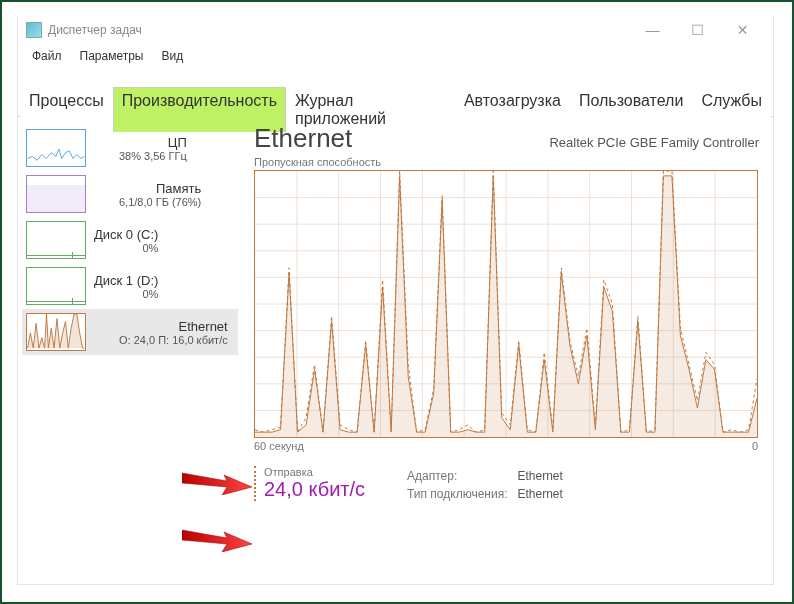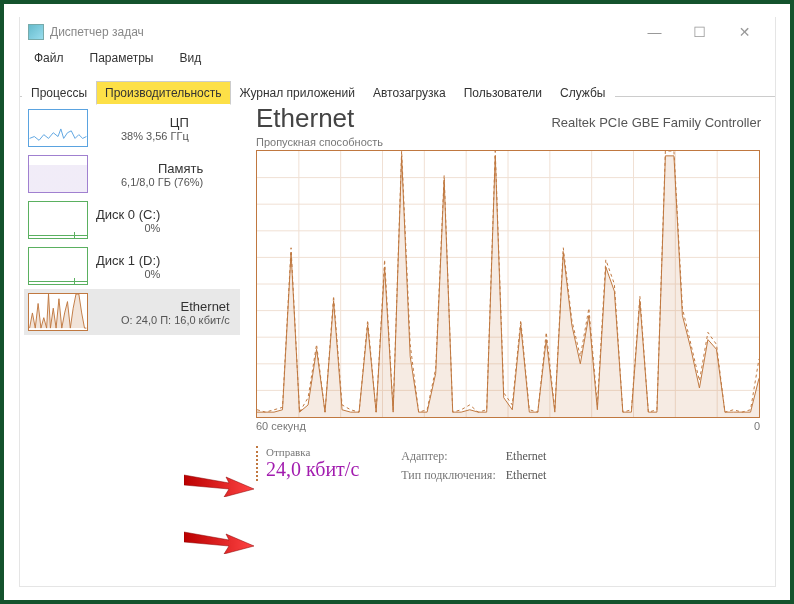--- a/index.html
+++ b/index.html
@@ -1,28 +1,28 @@
 <!DOCTYPE html>
 <html><head>
 <meta charset="utf-8">
 <style>
 * { box-sizing: border-box; margin: 0; padding: 0; }
 body { font-family: "Segoe UI", Tahoma, sans-serif; font-size: 12px; background: #fff; color: #333; }
-.frame { width: 794px; height: 604px; border: 4px solid #14532d; position: relative; background: #fff; }
+.frame { width: 794px; height: 604px; border: 2px solid #14532d; position: relative; background: #fff; }
 .window { width: 757px; height: 570px; margin: 13px 0 0 15px; background: #fff; border: 1px solid #e5e5e5; border-top: none; }
 .titlebar { height: 30px; display: flex; align-items: center; padding: 0 8px; }
 .titlebar .icon { width: 16px; height: 16px; margin-right: 6px; background: linear-gradient(135deg,#6bc,#9de); border:1px solid #7aa; }
 .titlebar .title { color: #888; font-size: 12px; flex: 1; }
 .winbtns { display: flex; gap: 0; }
 .winbtn { width: 45px; height: 28px; display:flex; align-items:center; justify-content:center; color:#999; font-size:14px; }
-.menubar { height: 22px; display: flex; align-items: center; padding: 0 6px; gap: 10px; }
+.menubar { height: 22px; display: flex; align-items: center; padding: 0 6px; gap: 2px; }
 .menubar span { padding: 2px 8px; color: #333; }
 .tabs { display: flex; border-bottom: none; padding: 4px 2px 0 2px; }
-.tab { padding: 4px 8px; border: 1px solid transparent; color: #333; font-size: 12px; position: relative; top: 8px; background:#fff; }
-.tab.active { border: 1px solid #ccc; border-bottom: 1px solid #fff; background: #fde047; }
+.tab { padding: 4px 8px; border: 1px solid transparent; color: #333; font-size: 16px; position: relative; top: 16px; background:#fff; }
+.tab.active { border: 1px solid #ccc; border-bottom: 1px solid #fff; background: #bef264; }
 .tabrow-border { border-bottom: 1px solid #ccc; height:0; margin-top:-1px; }
 .content { display: flex; height: calc(100% - 82px); }
 .sidebar { width: 220px; padding: 8px 0 0 4px; }
 .side-item { display: flex; align-items: center; padding: 4px 4px; gap: 8px; cursor: default; }
 .side-item.selected { background: #e8e8e8; }
 .thumb { width: 60px; height: 38px; border: 1px solid; position: relative; background:#fff; }
 .thumb.cpu { border-color: #5aa3e0; }
 .thumb.mem { border-color: #a080d0; background: linear-gradient(to top, rgba(160,128,208,0.15) 0%, rgba(160,128,208,0.15) 75%, #fff 75%); }
 .thumb.disk { border-color: #5ab060; }
 .thumb.disk .baseline { position:absolute; bottom:2px; left:0; right:0; height:1px; background:#5ab060; }
@@ -33,21 +33,21 @@
 .side-title { font-size: 13px; color:#333; }
 .side-sub { font-size: 11px; color:#555;margin-left:25px; }
 .main { flex:1; padding: 6px 14px 0 16px; position: relative; }
 .hdr { display:flex; align-items:baseline; justify-content:space-between; margin-bottom: 2px; }
 .hdr h1 { font-size: 26px; font-weight: normal; color:#444; }
 .hdr .adapter { font-size: 13px; color:#555; }
 .chart-label { font-size: 11px; color:#777; margin-bottom: 2px; }
 .chart { width: 504px; height: 268px; border: 1px solid #c07840; position: relative; background:#fff; }
 .chart svg { width:100%; height:100%; display:block; }
 .xaxis { display:flex; justify-content:space-between; font-size:11px; color:#777; width:504px; margin-top:2px;gap:43px; }
-.stats { display:flex; gap: 40px; margin-top: 14px; font-family: Liberation Serif, serif; }
+.stats { display:flex; gap: 40px; margin-top: 14px; }
 .stat-left { display:flex; flex-direction:column; gap: 16px; }
 .stat-block { border-left: 2px dotted #c07840; padding-left: 8px; }
 .stat-block.recv { border-left: 2px dashed #c07840; }
 .stat-lbl { font-size: 11px; color:#777; }
 .stat-val { font-size: 20px; color:#a21caf; }
 .stat-right { font-size: 12px; color:#555; }
 .stat-right table td { padding: 1px 8px 1px 0; }
 .stat-right table td:first-child { color: #777; }
 .arrow { position: absolute; width: 70px; height: 30px; pointer-events:none; }
 .arrow svg { width:100%; height:100%; }

